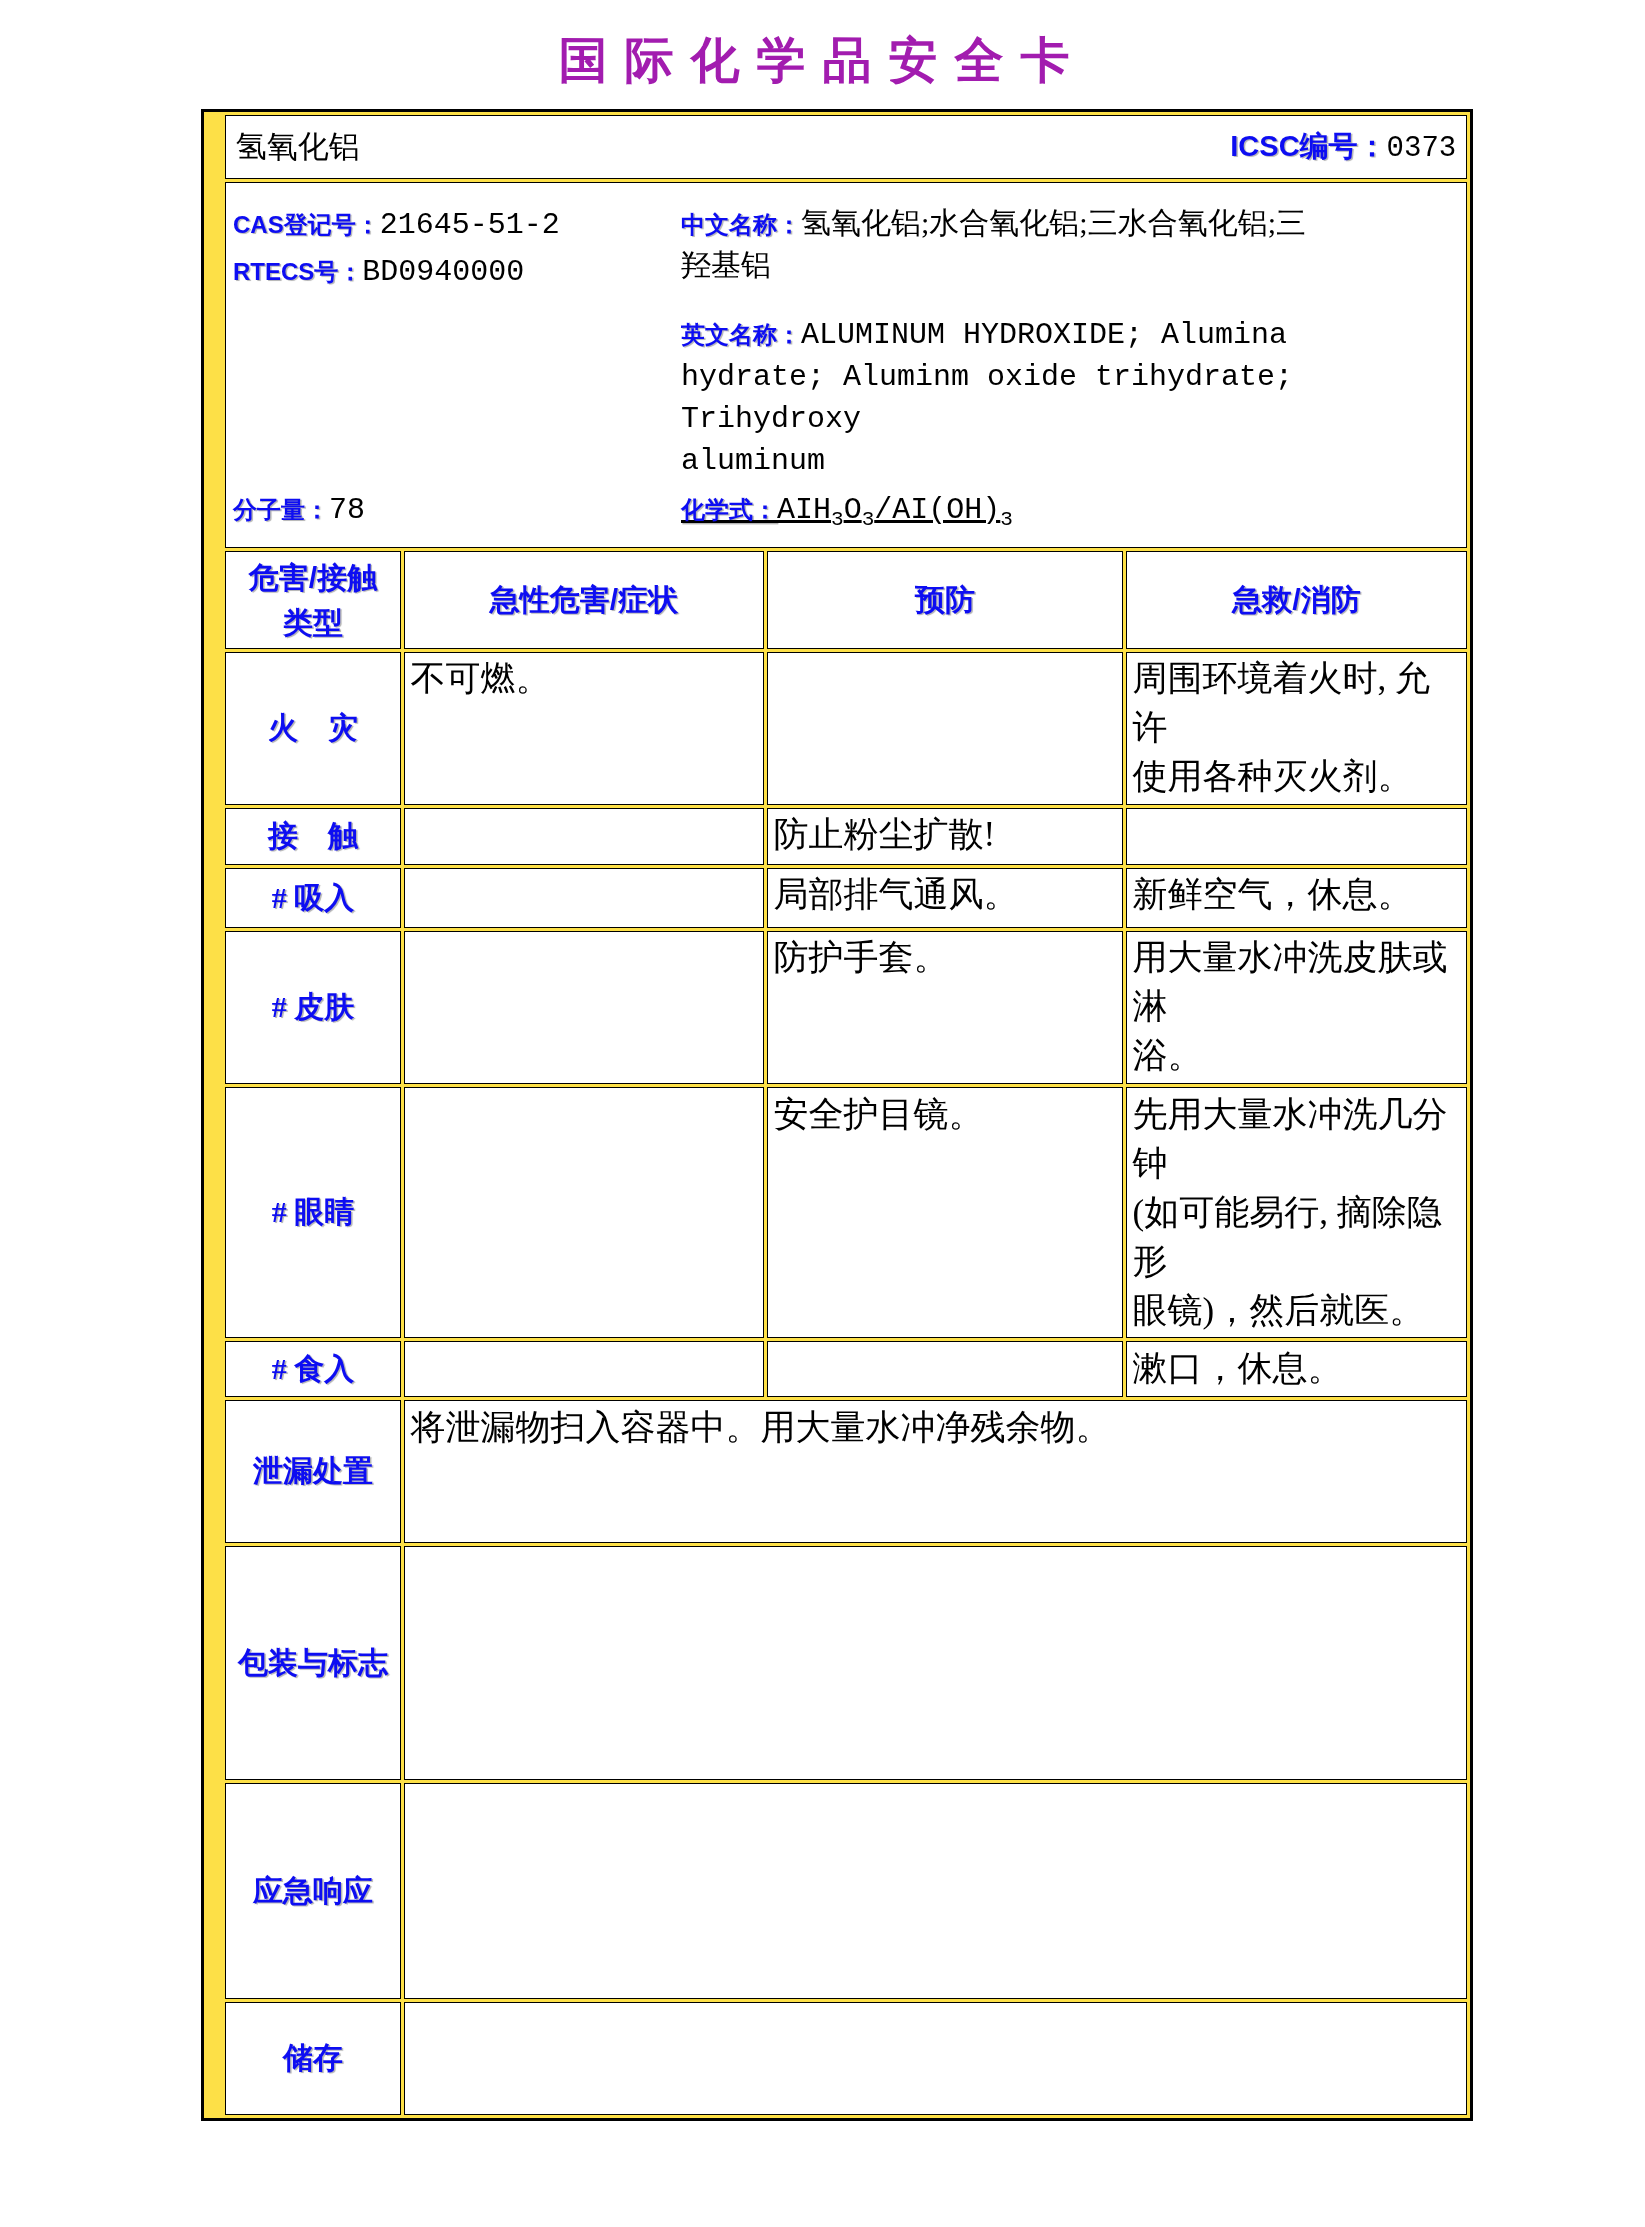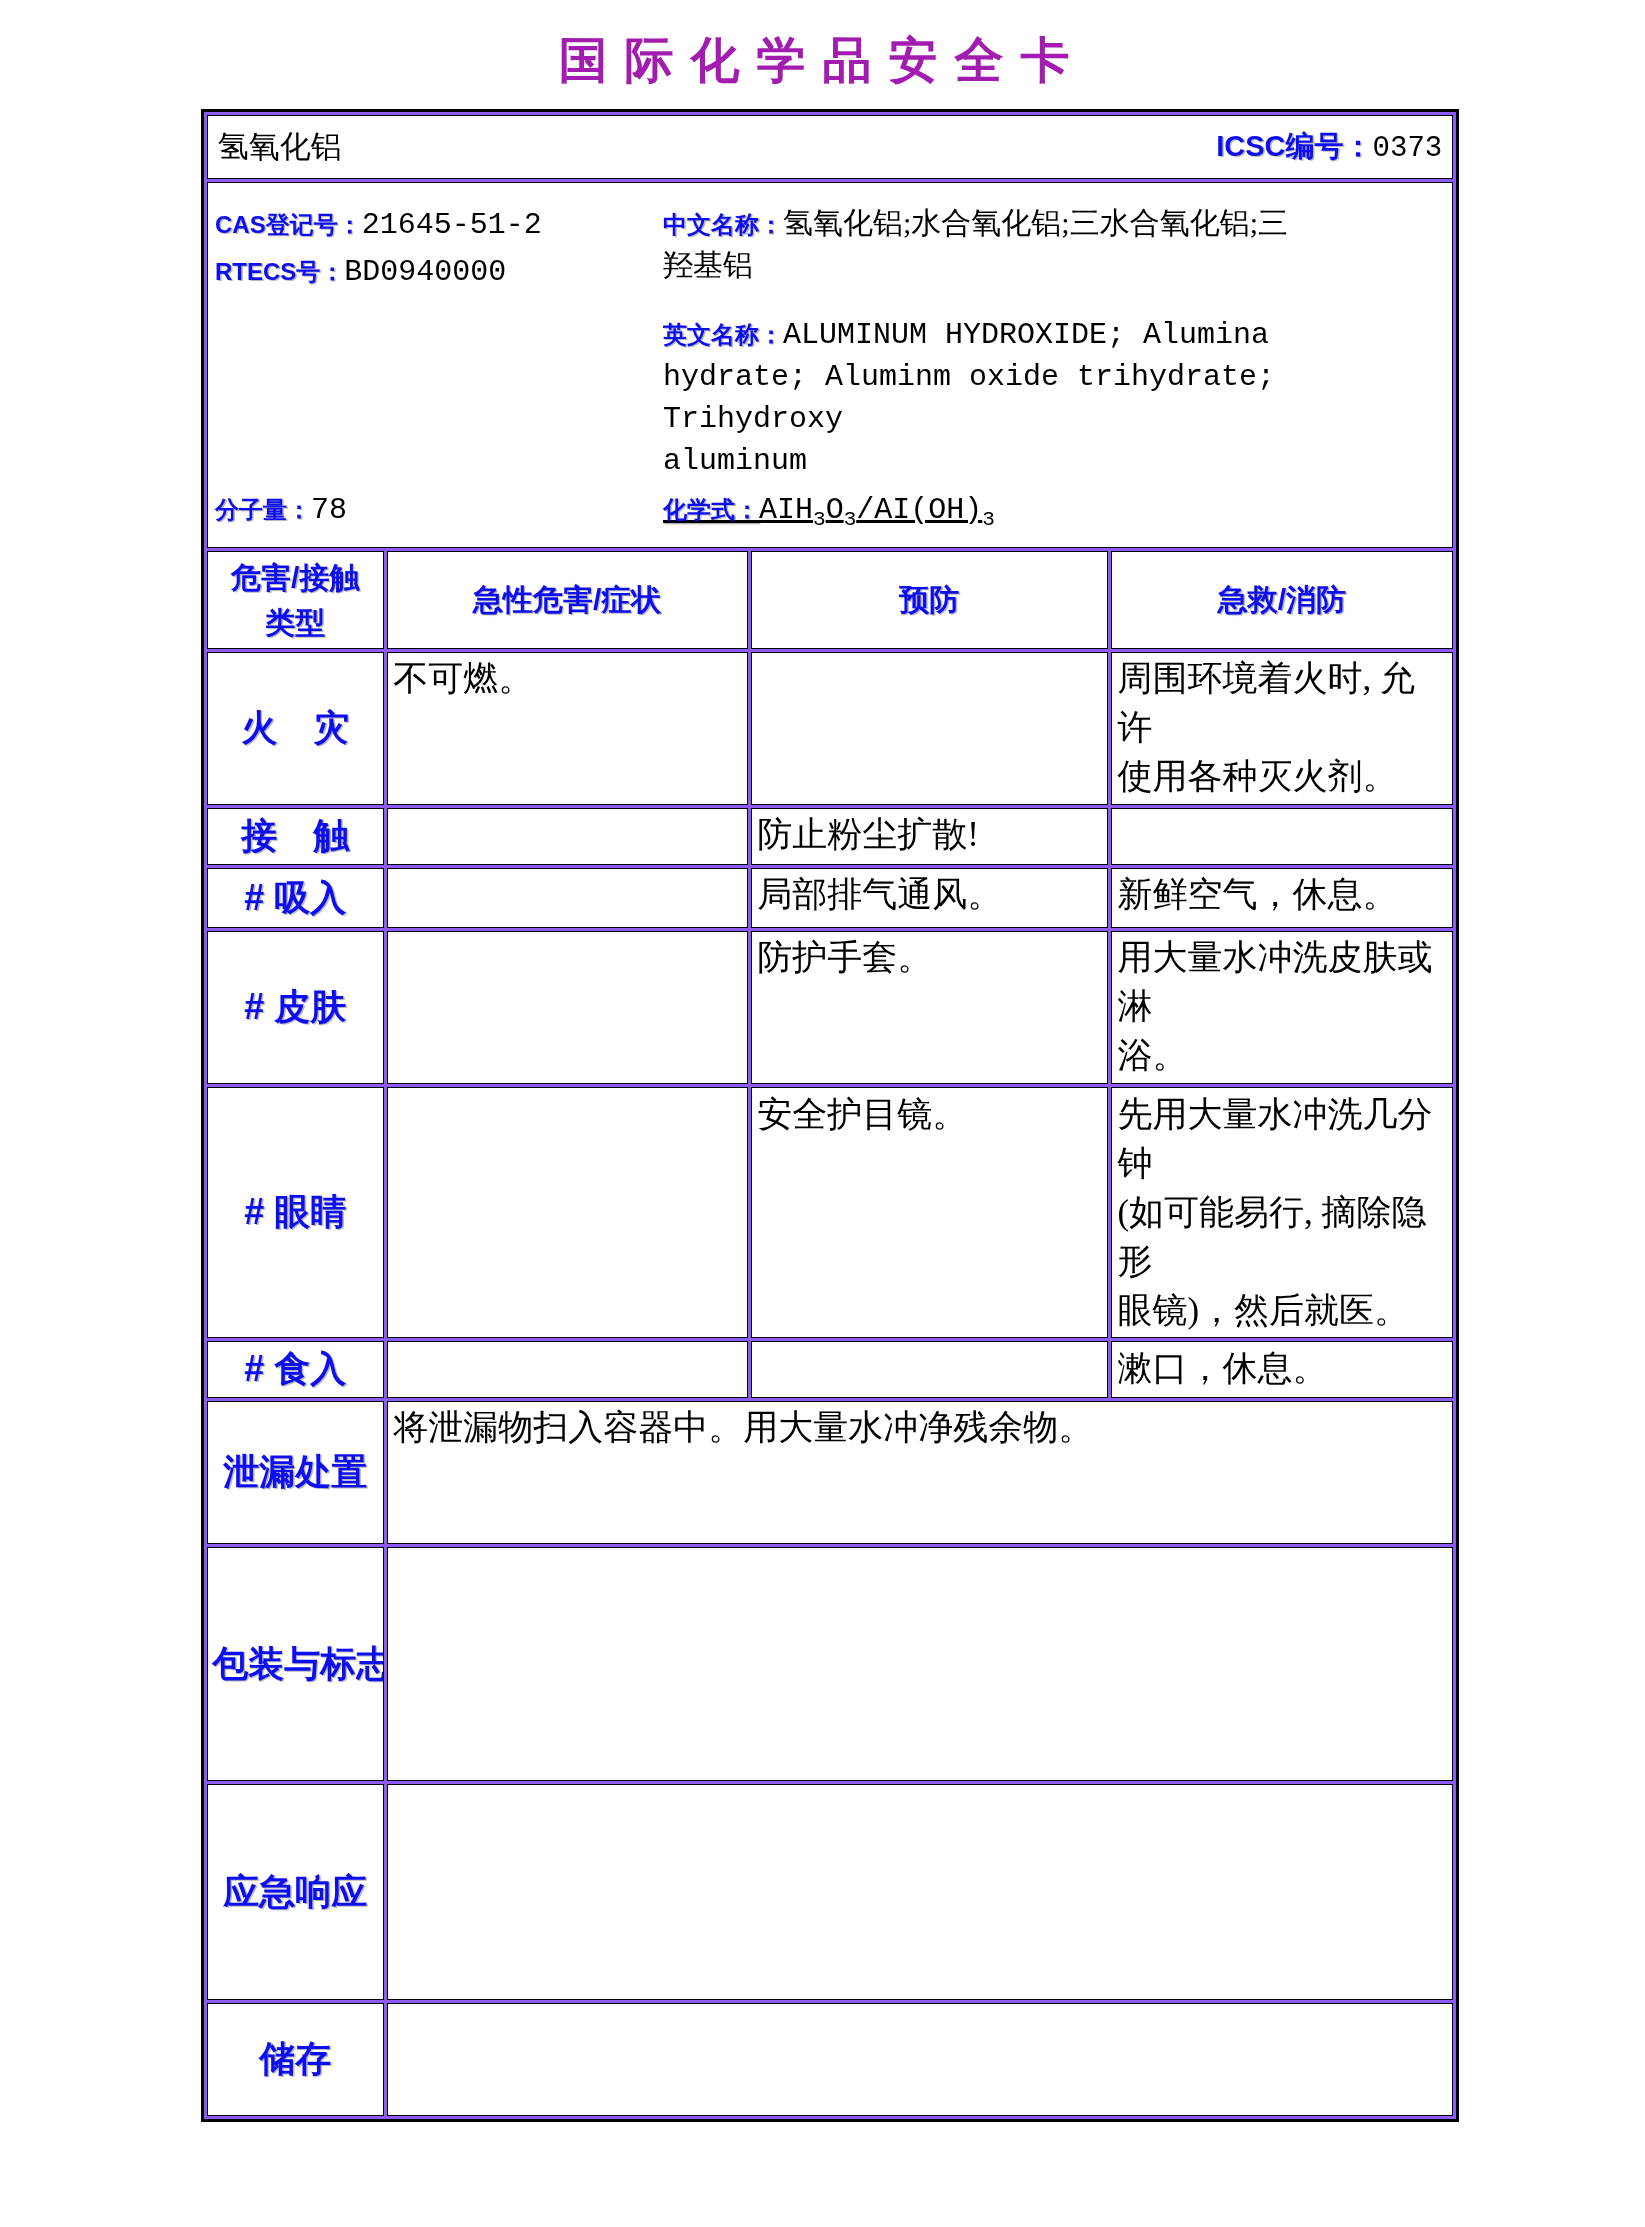--- a/index.html
+++ b/index.html
@@ -19,21 +19,22 @@
     font-family:"DejaVu Serif", serif;
     white-space:nowrap;
   }
   table.card{
     margin:15.4px 0 0 201px;
     width:1258px;
     table-layout:fixed;
     border-collapse:separate;
     border-spacing:3.5px;
     border:3.5px solid #000;
-    background:#8b5cf6;
+    background:#fde047;
+    padding-left:18px;
   }
   td{border:1.4px solid #000;background:#fff;overflow:hidden;}
   
   
   td.name-cell{padding:4.2px 9.8px;}
   .name-flex{display:flex;justify-content:space-between;align-items:center;min-height:47px;}
   .substance-name{font-size:31px;color:#000;}
   .icsc-wrap{white-space:nowrap;}
   .blue-label{
     color:#0d0df2;font-weight:bold;
@@ -59,23 +60,23 @@
     color:#0d0df2;font-weight:bold;
     font-family:"Liberation Sans", sans-serif;
     text-shadow:1.4px 1.4px 0.7px rgba(90,90,90,0.45);
     font-size:30px;line-height:45px;
     text-align:center;vertical-align:middle;
     white-space:pre-line;padding:2.8px 4.2px;
   }
   
   td.label-cell{
     color:#0d0df2;font-weight:bold;
-    font-family:Liberation Sans, sans-serif;
+    font-family:Liberation Serif, serif;
     text-shadow:1.4px 1.4px 0.7px rgba(90,90,90,0.45);
-    font-size:36px;text-align:center;vertical-align:middle;
+    font-size:30px;text-align:center;vertical-align:middle;
     padding:2.8px 4.2px;white-space:nowrap;
   }
   td.content-cell{
     font-size:35px;line-height:49px;color:#000;
     vertical-align:top;padding:1.4px 5.6px 2.8px 5.6px;
     white-space:pre-line;
   }
   
   tr.r-name{height:64px;}
   tr.r-id{height:366px;}

